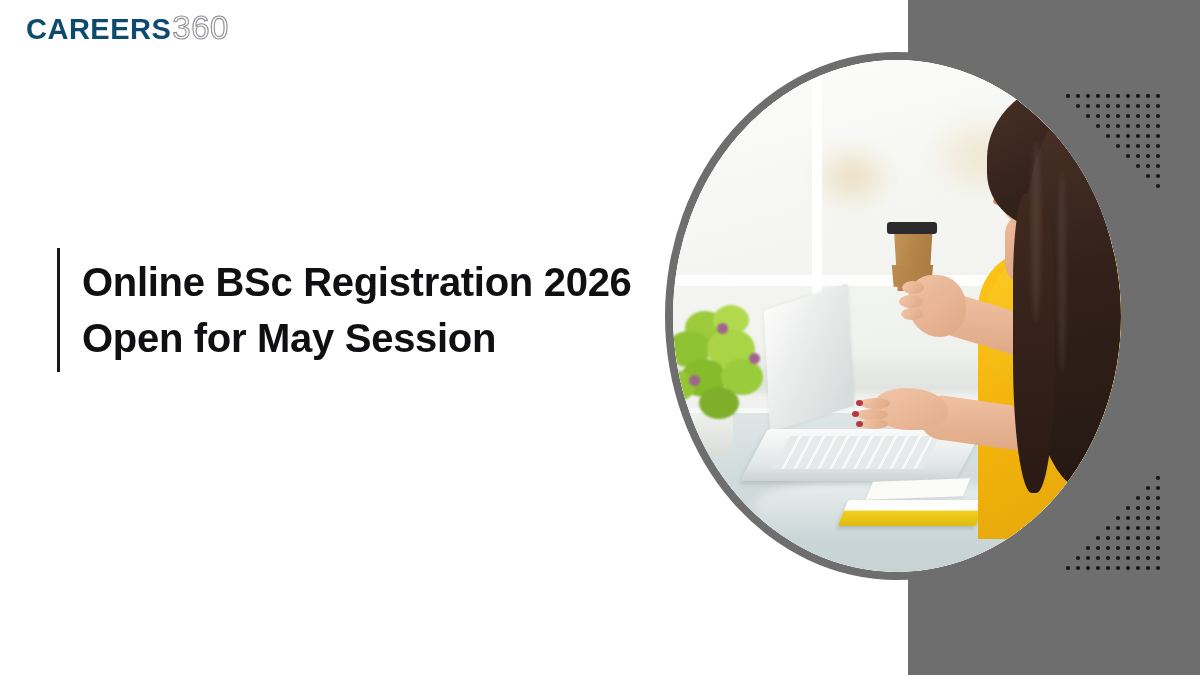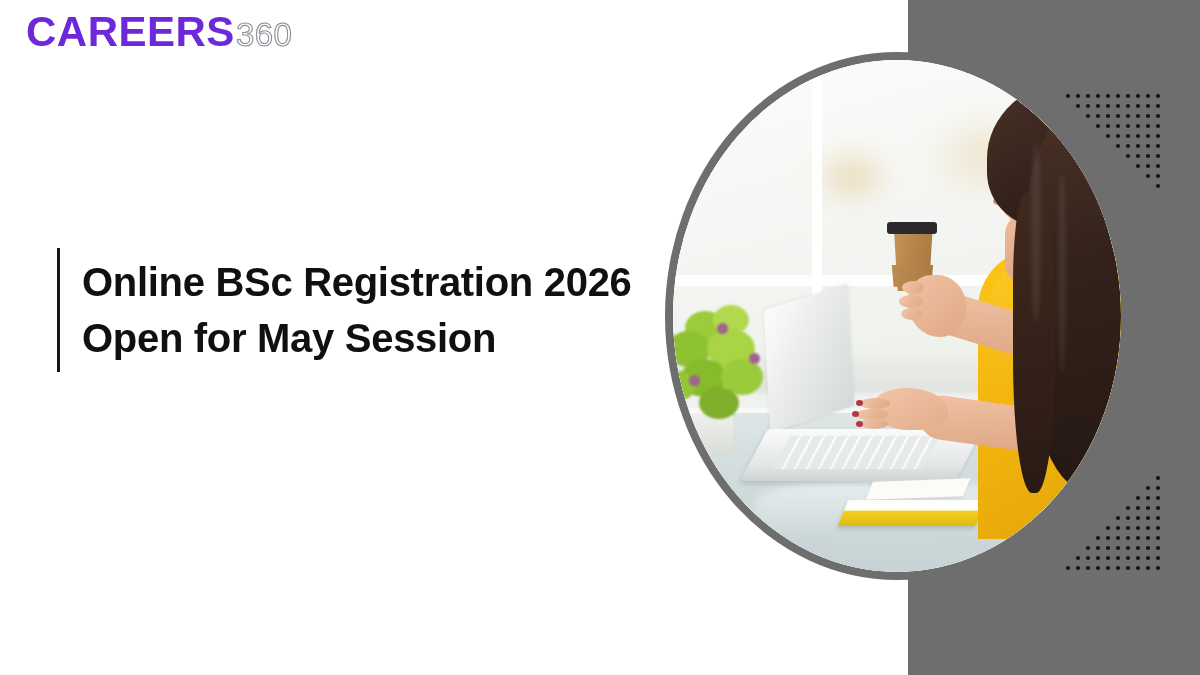--- a/index.html
+++ b/index.html
@@ -45,24 +45,24 @@
     position: absolute;
     left: 26px;
     top: 11px;
     display: flex;
     align-items: baseline;
     line-height: 1;
     white-space: nowrap;
   }
   .logo-careers {
     font-family: "Liberation Sans", sans-serif;
-    font-size: 42px;
+    font-size: 29px;
     font-weight: 700;
     letter-spacing: 0.5px;
-    color: #6d28d9;
+    color: #0c4a6e;
   }
   .logo-360 {
     font-family: "Liberation Sans", sans-serif;
     font-size: 33px;
     font-weight: 400;
     letter-spacing: 0.5px;
     color: #ffffff;
     -webkit-text-stroke: 1.1px #8e8e96;
     margin-left: 1px;
     text-align: right;

